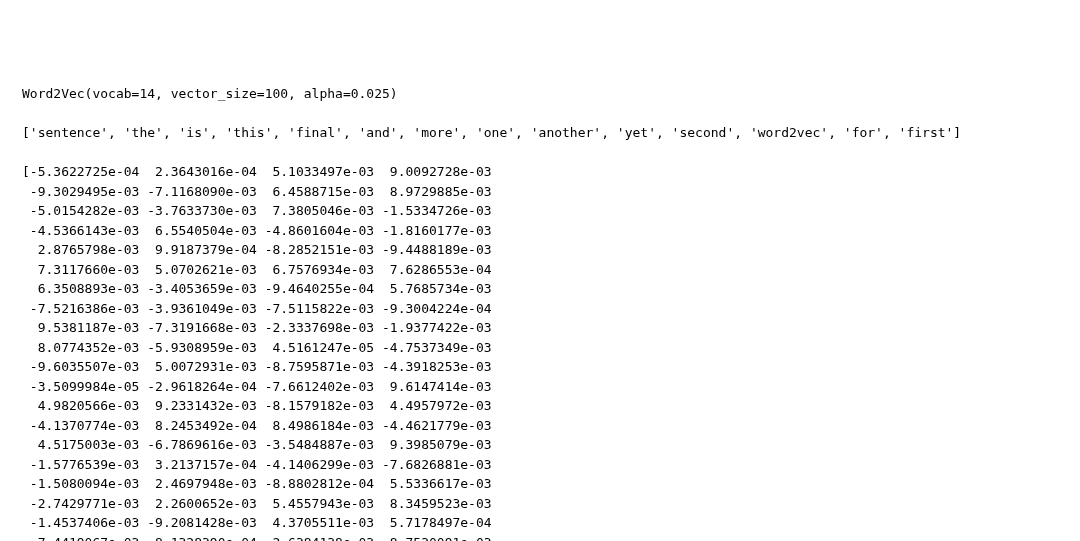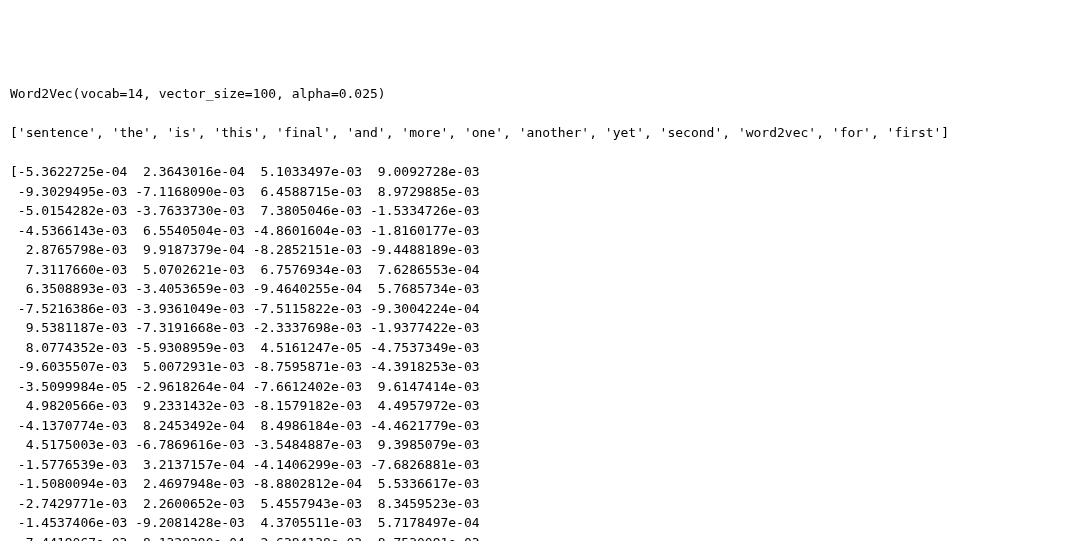--- a/index.html
+++ b/index.html
@@ -12,20 +12,21 @@
       font-family: "Menlo", "Monaco", "Consolas", monospace;
       font-size: 13px;
       line-height: 1.5;
       color: #000000;
       padding: 6px 10px;
       white-space: pre;
       overflow: hidden;
     }
     .line {
       white-space: pre;
+      margin-left: 12px;
     }
   </style>
 </head>
 <body>
 
 
 
 <div class="line">Word2Vec(vocab=14, vector_size=100, alpha=0.025)</div>
 <div class="line">['sentence', 'the', 'is', 'this', 'final', 'and', 'more', 'one', 'another', 'yet', 'second', 'word2vec', 'for', 'first']</div>
 <div id="vector-container"><div class="line">[-5.3622725e-04  2.3643016e-04  5.1033497e-03  9.0092728e-03</div><div class="line"> -9.3029495e-03 -7.1168090e-03  6.4588715e-03  8.9729885e-03</div><div class="line"> -5.0154282e-03 -3.7633730e-03  7.3805046e-03 -1.5334726e-03</div><div class="line"> -4.5366143e-03  6.5540504e-03 -4.8601604e-03 -1.8160177e-03</div><div class="line">  2.8765798e-03  9.9187379e-04 -8.2852151e-03 -9.4488189e-03</div><div class="line">  7.3117660e-03  5.0702621e-03  6.7576934e-03  7.6286553e-04</div><div class="line">  6.3508893e-03 -3.4053659e-03 -9.4640255e-04  5.7685734e-03</div><div class="line"> -7.5216386e-03 -3.9361049e-03 -7.5115822e-03 -9.3004224e-04</div><div class="line">  9.5381187e-03 -7.3191668e-03 -2.3337698e-03 -1.9377422e-03</div><div class="line">  8.0774352e-03 -5.9308959e-03  4.5161247e-05 -4.7537349e-03</div><div class="line"> -9.6035507e-03  5.0072931e-03 -8.7595871e-03 -4.3918253e-03</div><div class="line"> -3.5099984e-05 -2.9618264e-04 -7.6612402e-03  9.6147414e-03</div><div class="line">  4.9820566e-03  9.2331432e-03 -8.1579182e-03  4.4957972e-03</div><div class="line"> -4.1370774e-03  8.2453492e-04  8.4986184e-03 -4.4621779e-03</div><div class="line">  4.5175003e-03 -6.7869616e-03 -3.5484887e-03  9.3985079e-03</div><div class="line"> -1.5776539e-03  3.2137157e-04 -4.1406299e-03 -7.6826881e-03</div><div class="line"> -1.5080094e-03  2.4697948e-03 -8.8802812e-04  5.5336617e-03</div><div class="line"> -2.7429771e-03  2.2600652e-03  5.4557943e-03  8.3459523e-03</div><div class="line"> -1.4537406e-03 -9.2081428e-03  4.3705511e-03  5.7178497e-04</div><div class="line">  7.4419067e-03 -8.1328390e-04 -2.6384138e-03 -8.7530091e-03</div></div>

